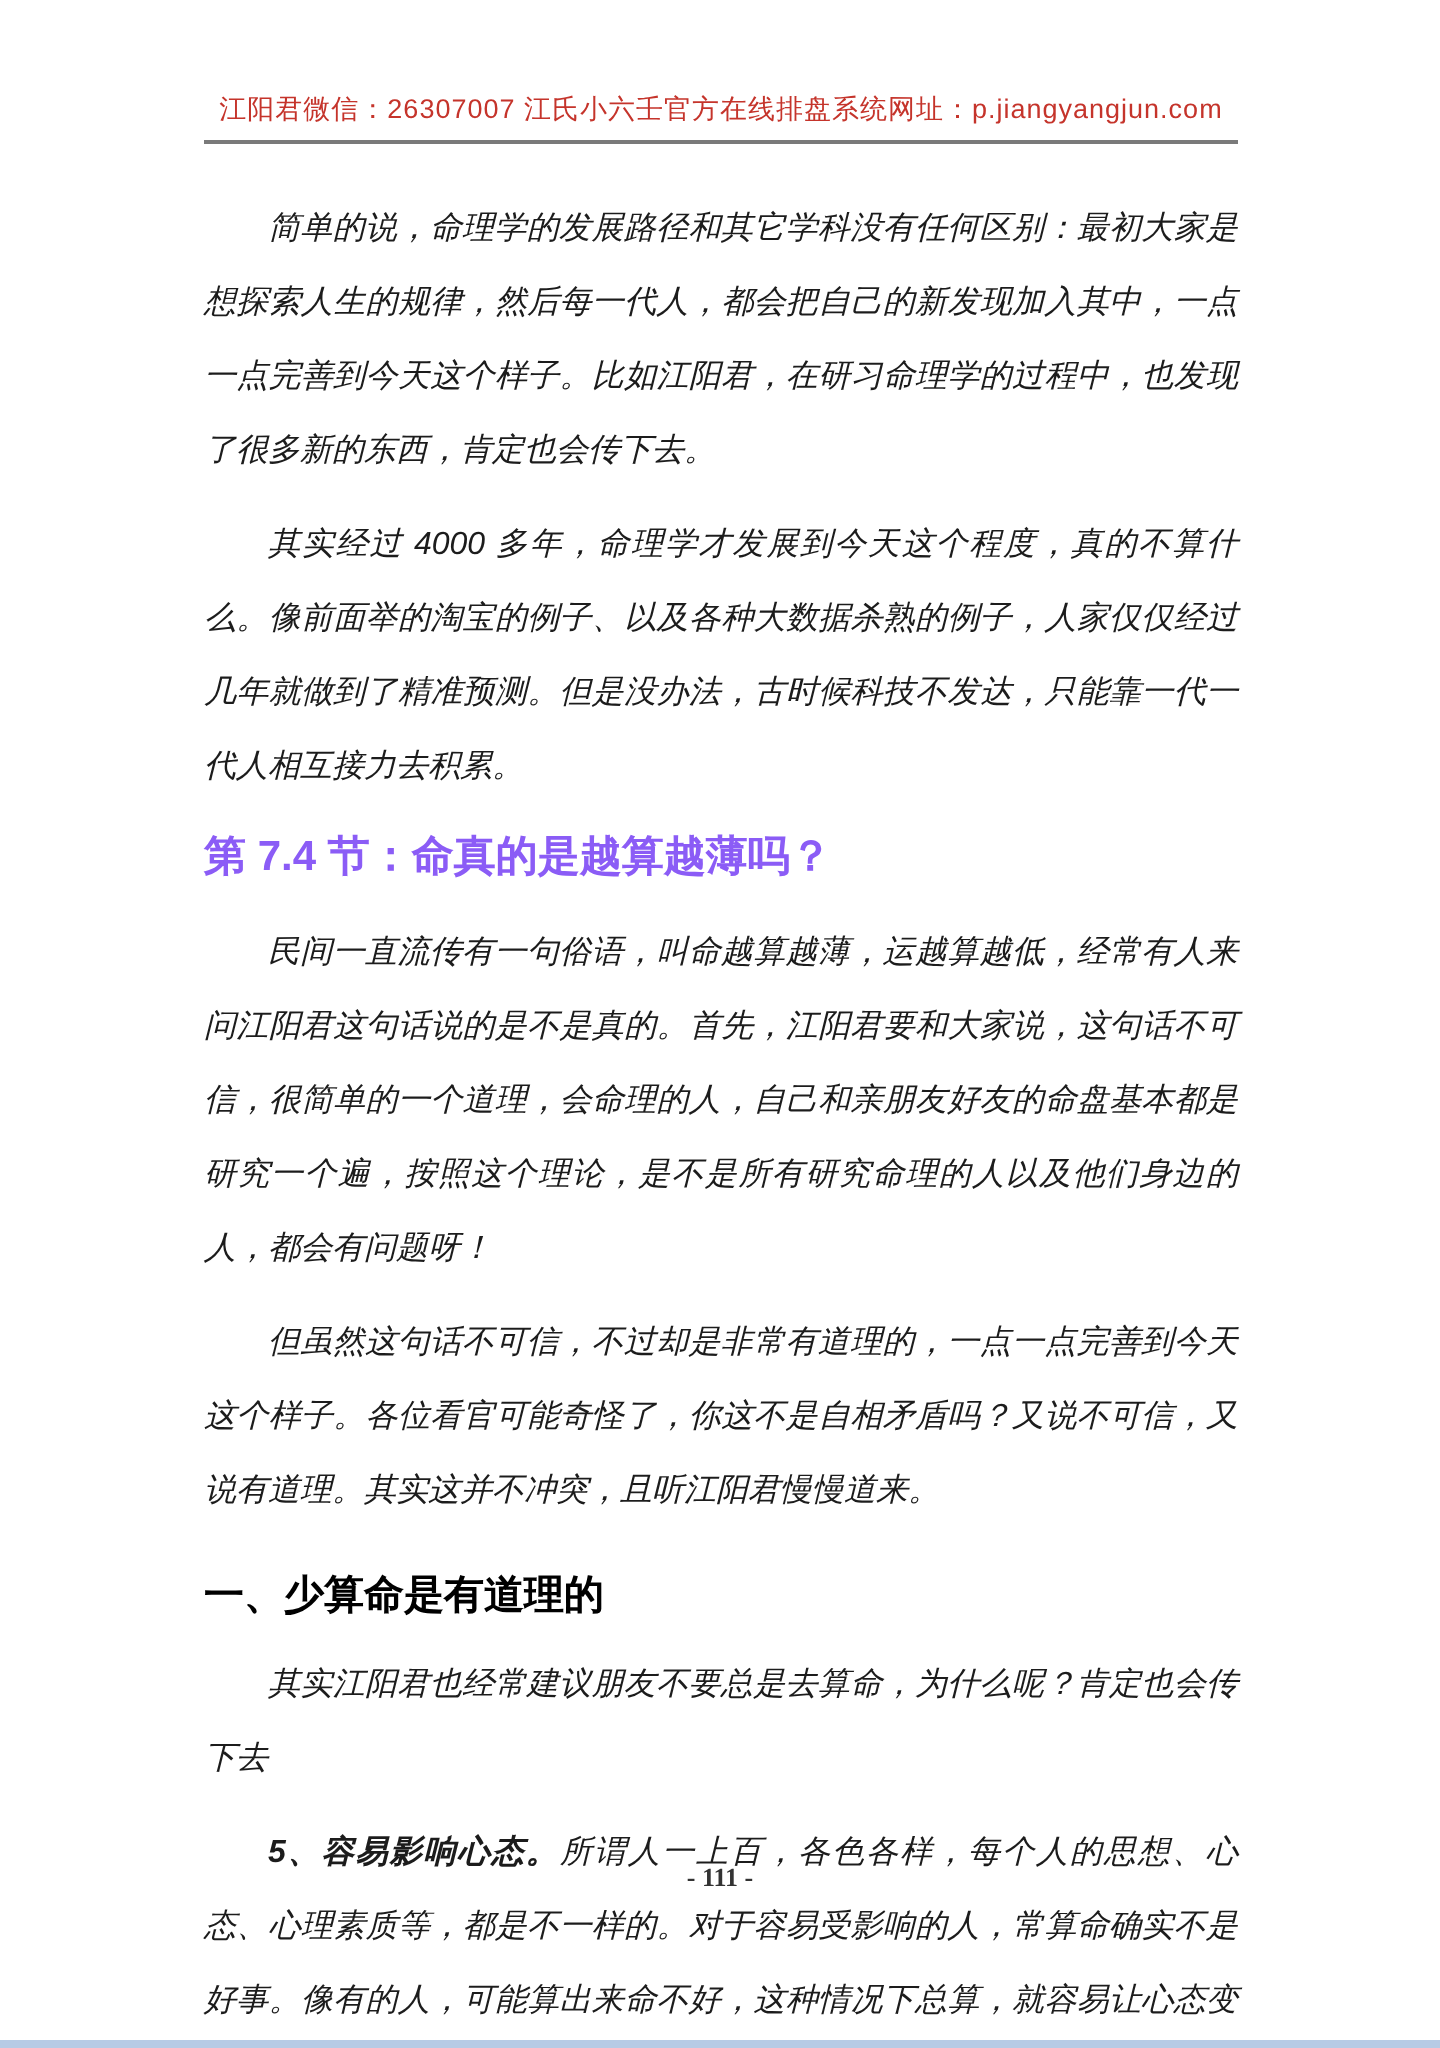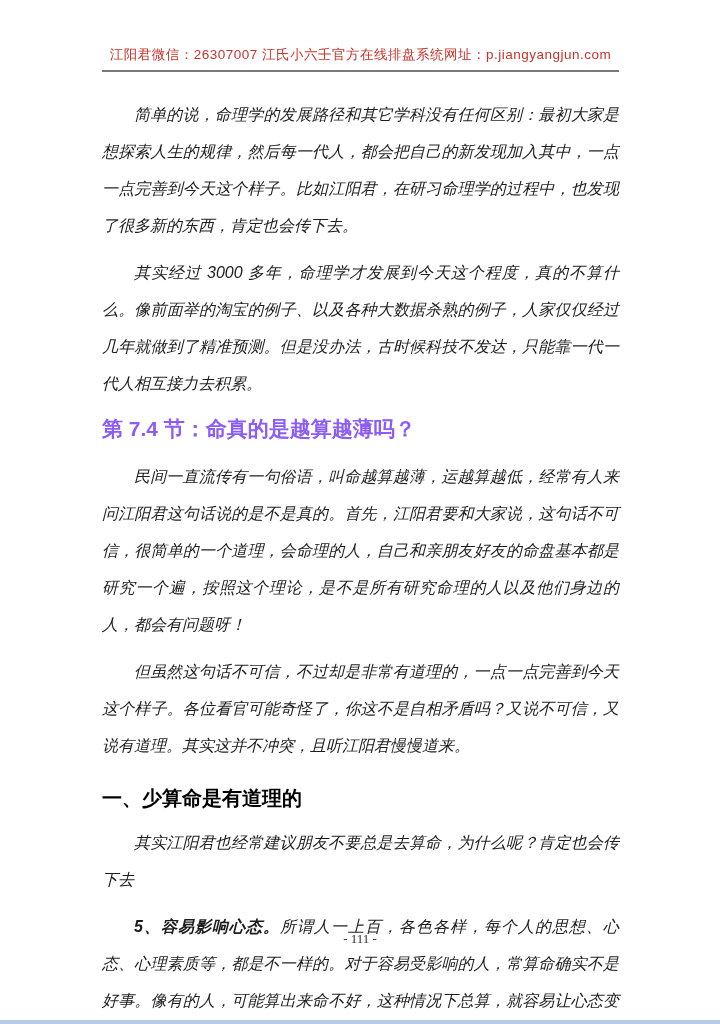--- a/index.html
+++ b/index.html
@@ -66,20 +66,21 @@
   .bold-lead { font-weight: bold; }
   .page-number {
     position: absolute;
     top: 931px;
     left: 0;
     width: 720px;
     text-align: center;
     font-family: "Liberation Serif", serif;
     font-size: 13px;
     color: #333333;
+    font-weight: bold;
   }
   .bottom-bar {
     position: absolute;
     bottom: 0;
     left: 0;
     width: 720px;
     height: 4px;
     background: var(--bottom-bar, #b7cbe5);
   }
 </style>
@@ -89,21 +90,21 @@
 <div class="page">
 
   <div class="header">江阳君微信：26307007 江氏小六壬官方在线排盘系统网址：p.jiangyangjun.com</div>
 
   <div class="header-rule"></div>
 
   <div class="content">
 
     <p>简单的说，命理学的发展路径和其它学科没有任何区别：最初大家是想探索人生的规律，然后每一代人，都会把自己的新发现加入其中，一点一点完善到今天这个样子。比如江阳君，在研习命理学的过程中，也发现了很多新的东西，肯定也会传下去。</p>
 
-    <p>其实经过 3000 多年，命理学才发展到今天这个程度，真的不算什么。像前面举的淘宝的例子、以及各种大数据杀熟的例子，人家仅仅经过几年就做到了精准预测。但是没办法，古时候科技不发达，只能靠一代一代人相互接力去积累。</p>
+    <p>其实经过 4000 多年，命理学才发展到今天这个程度，真的不算什么。像前面举的淘宝的例子、以及各种大数据杀熟的例子，人家仅仅经过几年就做到了精准预测。但是没办法，古时候科技不发达，只能靠一代一代人相互接力去积累。</p>
 
     <div class="section-heading">第 7.4 节：命真的是越算越薄吗？</div>
 
     <p>民间一直流传有一句俗语，叫命越算越薄，运越算越低，经常有人来问江阳君这句话说的是不是真的。首先，江阳君要和大家说，这句话不可信，很简单的一个道理，会命理的人，自己和亲朋友好友的命盘基本都是研究一个遍，按照这个理论，是不是所有研究命理的人以及他们身边的人，都会有问题呀！</p>
 
     <p>但虽然这句话不可信，不过却是非常有道理的，一点一点完善到今天这个样子。各位看官可能奇怪了，你这不是自相矛盾吗？又说不可信，又说有道理。其实这并不冲突，且听江阳君慢慢道来。</p>
 
     <div class="sub-heading">一、少算命是有道理的</div>
 
     <p>其实江阳君也经常建议朋友不要总是去算命，为什么呢？肯定也会传下去</p>

